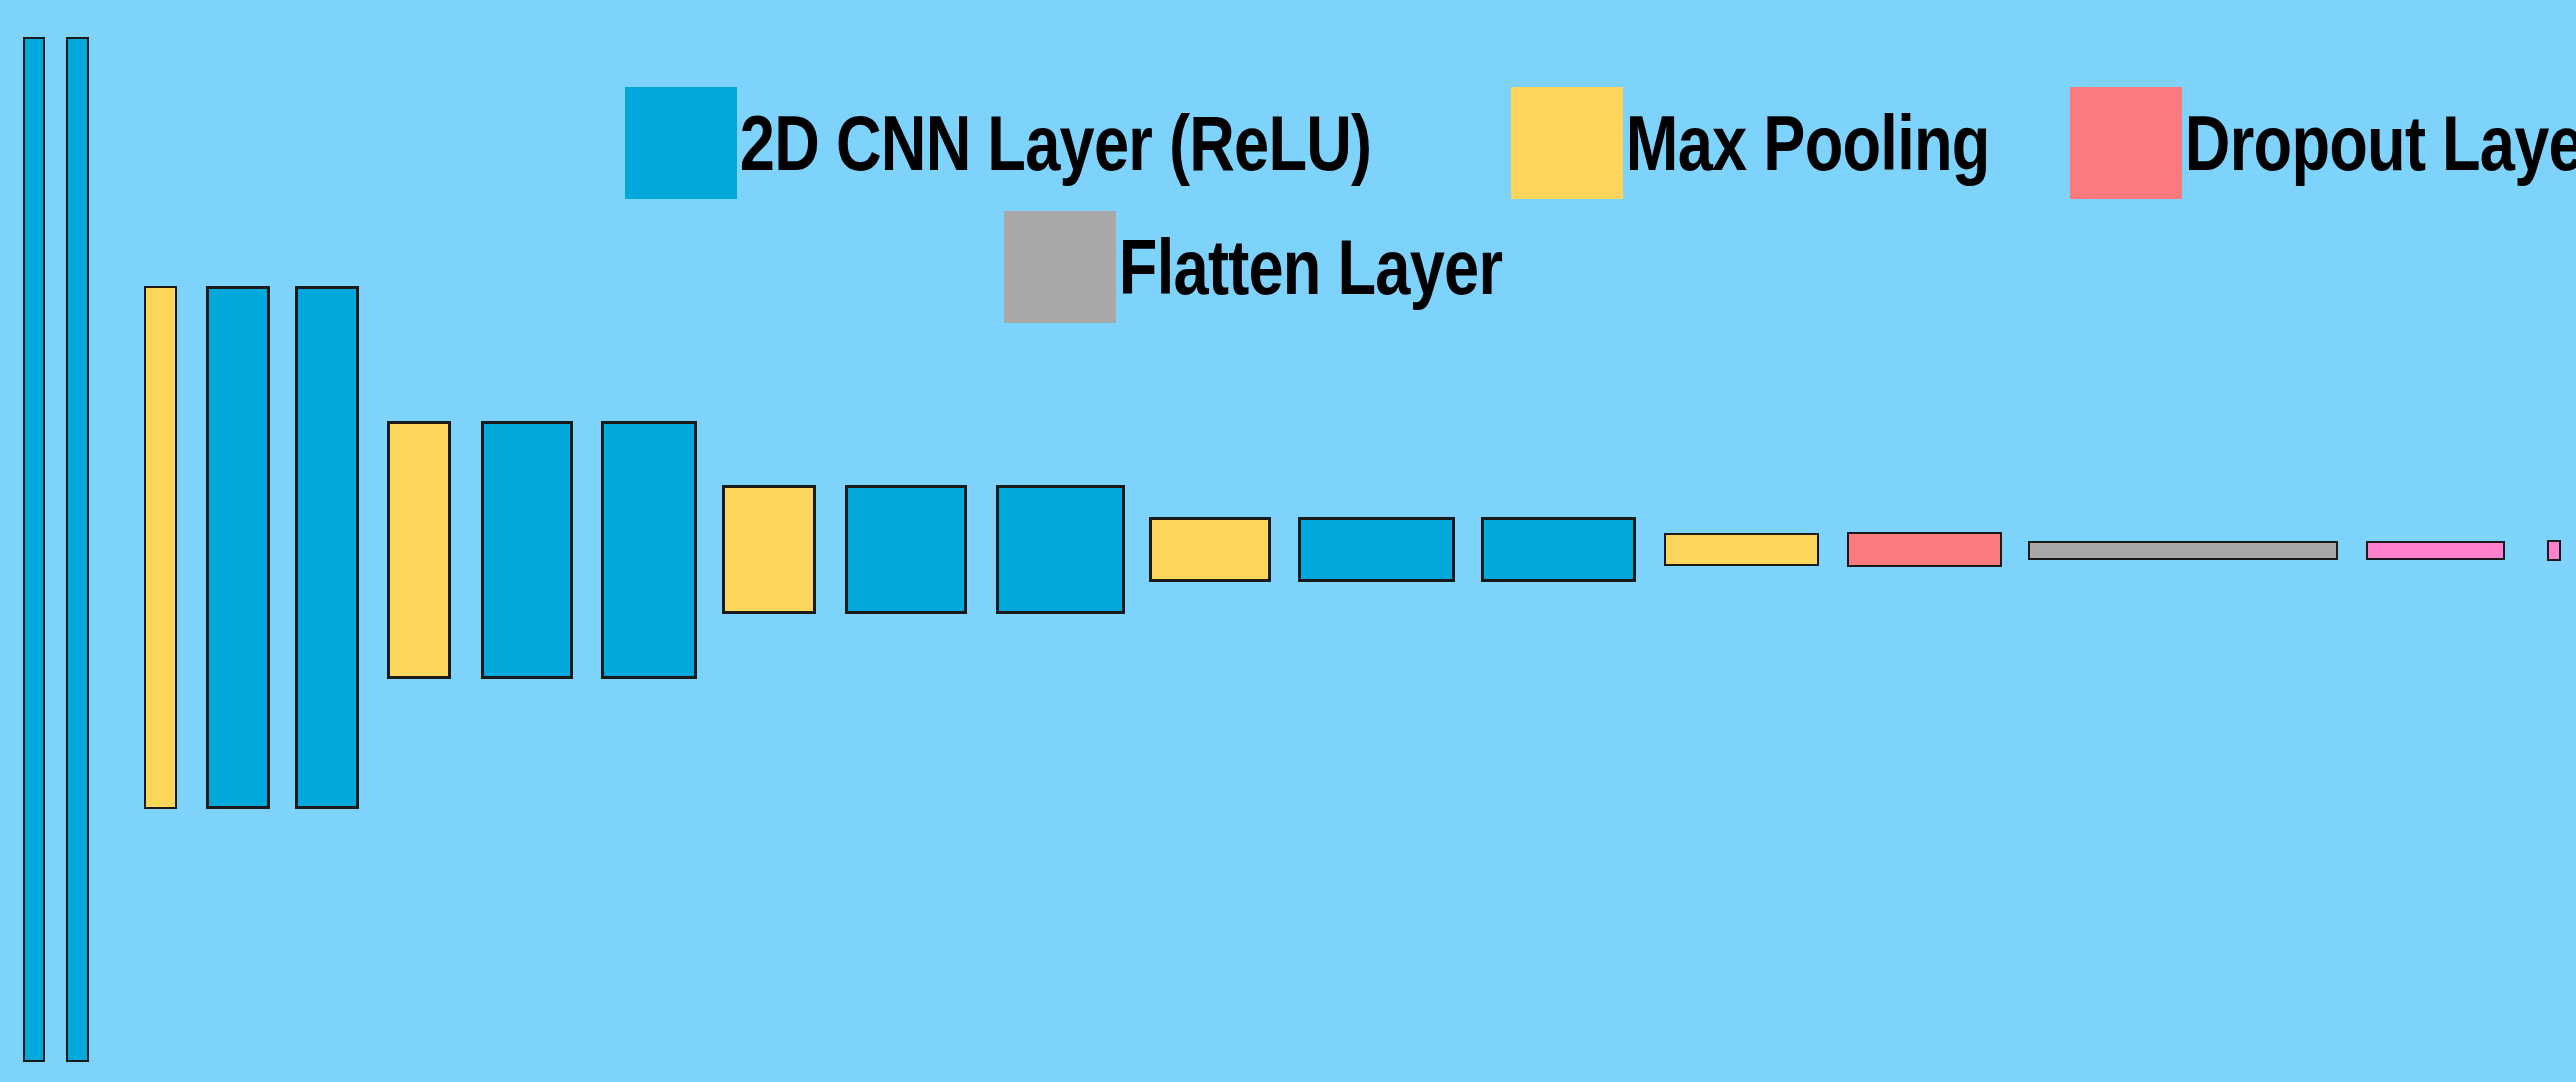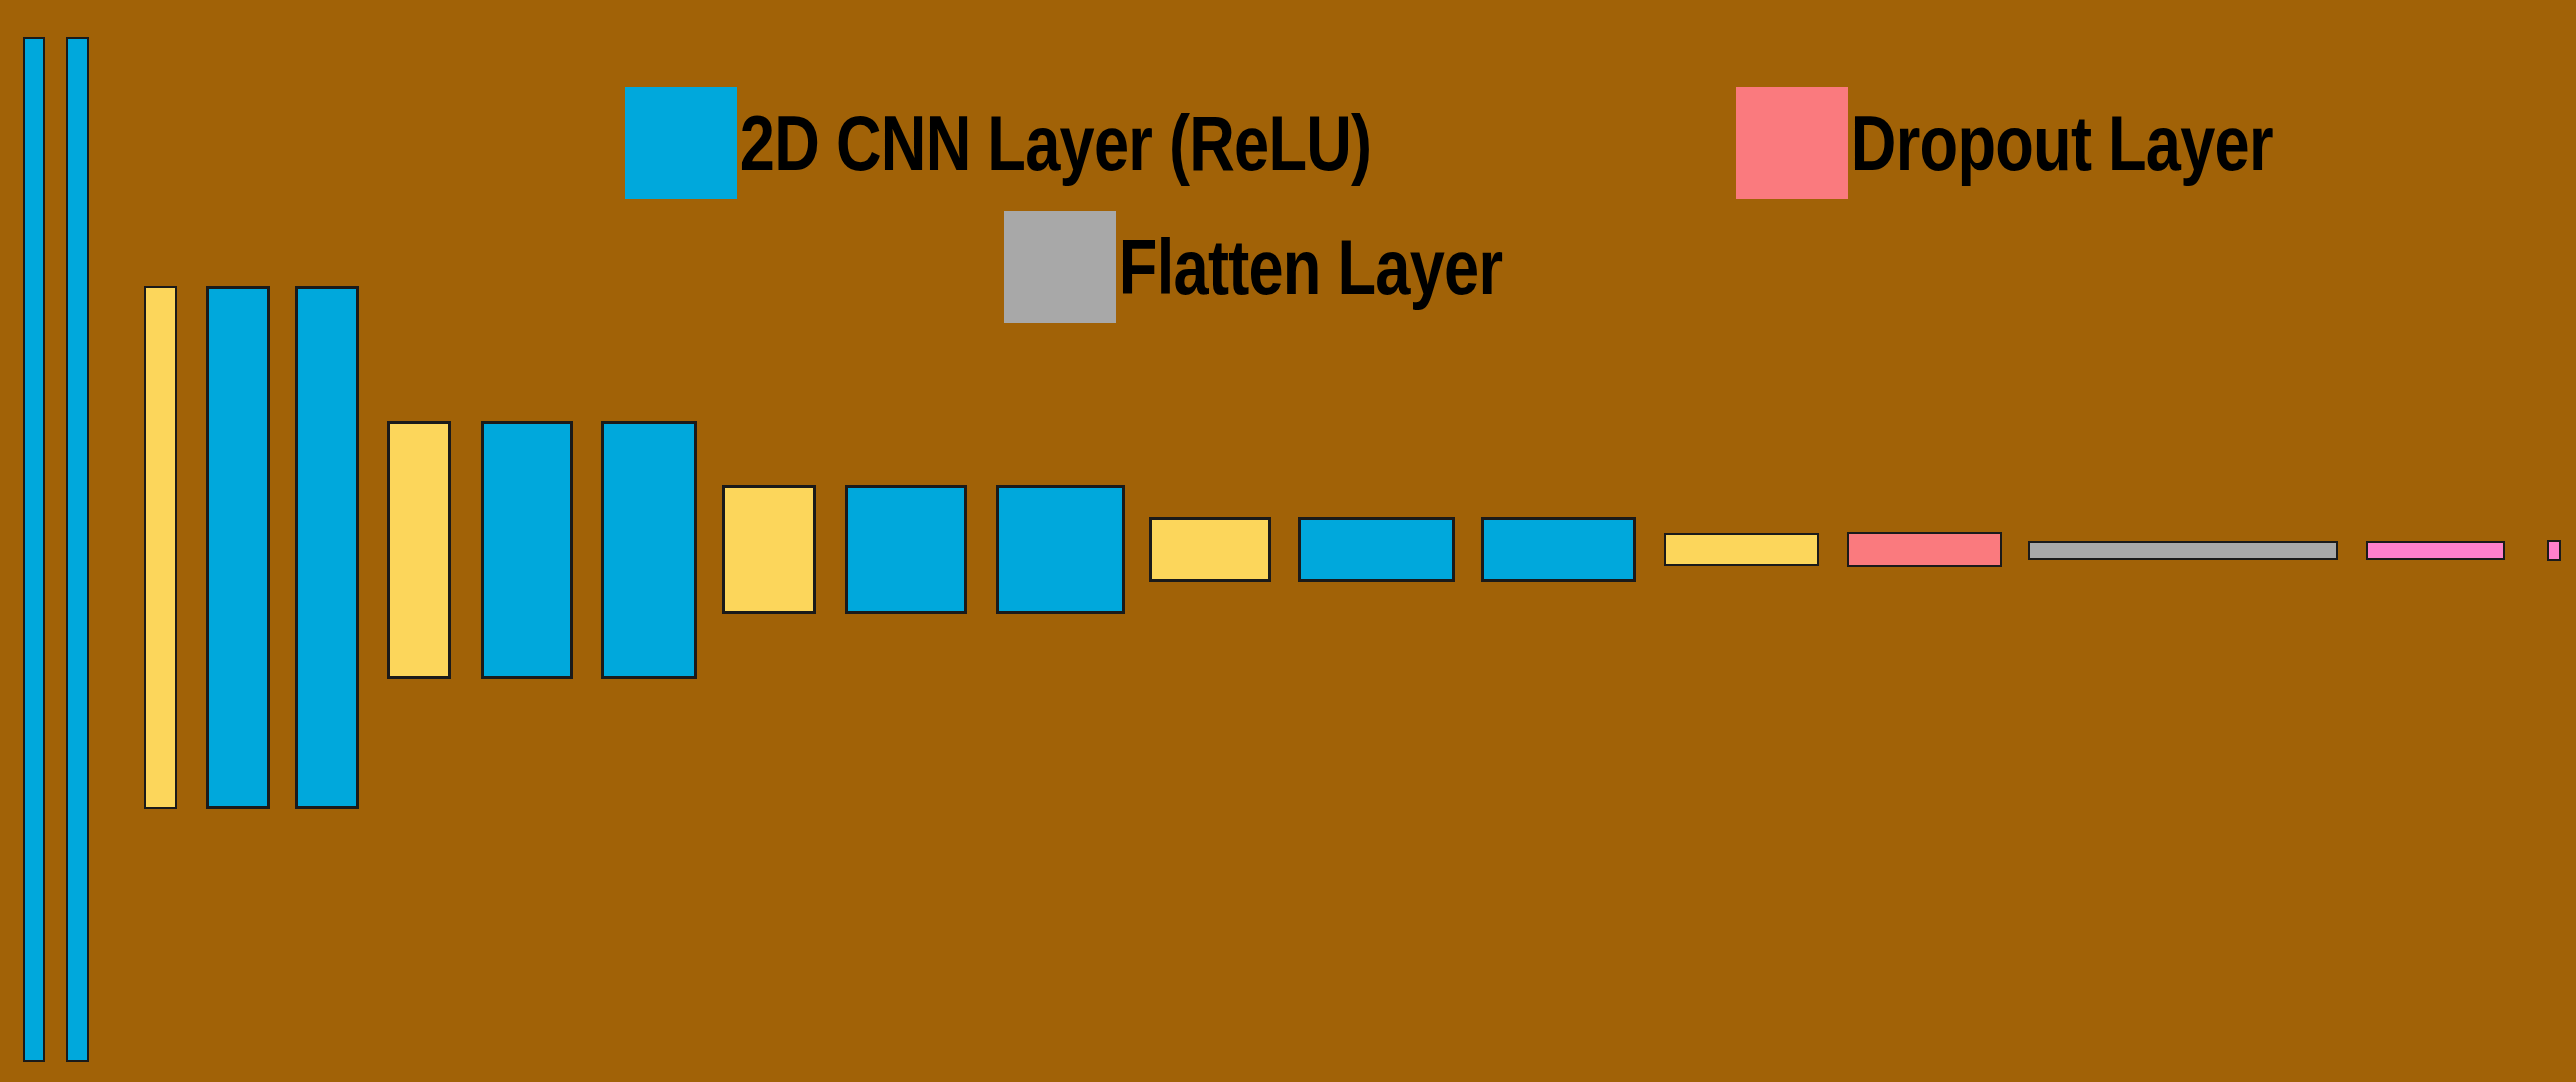--- a/index.html
+++ b/index.html
@@ -7,21 +7,21 @@
     padding: 0;
     background: #ffffff;
   }
   body {
     font-family: "Liberation Sans", sans-serif;
   }
   #canvas {
     position: relative;
     width: 2576px;
     height: 1082px;
-    background: #a16207;
+    background: #7dd3fc;
     overflow: hidden;
   }
 
   
   #architecture {
     position: absolute;
     left: 0;
     top: 0;
     width: 2576px;
     height: 1082px;
@@ -103,20 +103,24 @@
     </div>
 
   <div id="legend">
 
     <div class="legend-row legend-row-1">
       <div class="legend-entry">
         <span class="legend-swatch" style="background: rgb(0, 168, 220);"></span>
         <span class="legend-label">2D CNN Layer (ReLU)</span>
       </div>
       <span class="gap-a"></span>
+      <div class="legend-entry">
+        <span class="legend-swatch" style="background: rgb(252, 214, 91);"></span>
+        <span class="legend-label">Max Pooling</span>
+      </div>
       <span class="gap-b"></span>
       <div class="legend-entry">
         <span class="legend-swatch" style="background: rgb(250, 122, 126);"></span>
         <span class="legend-label">Dropout Layer</span>
       </div>
     </div>
 
     <div class="legend-row legend-row-2">
       <div class="legend-entry">
         <span class="legend-swatch" style="background: rgb(168, 168, 168);"></span>

